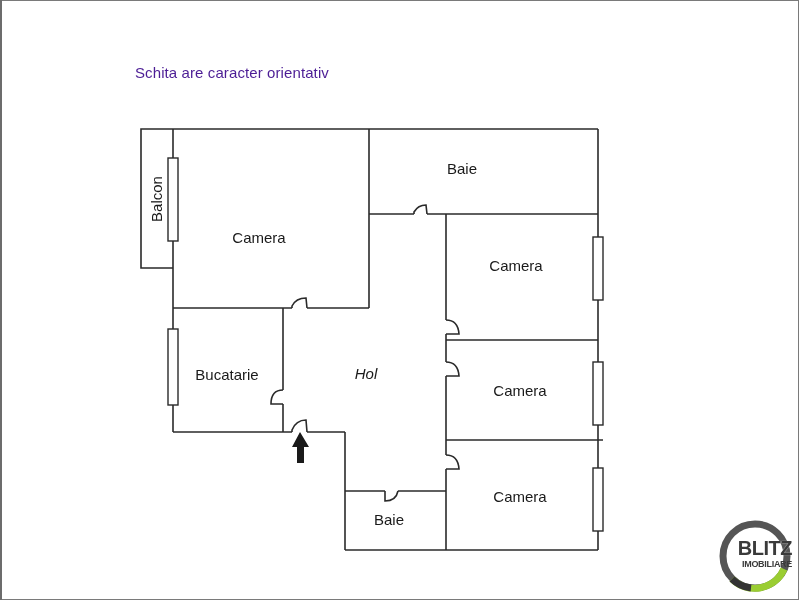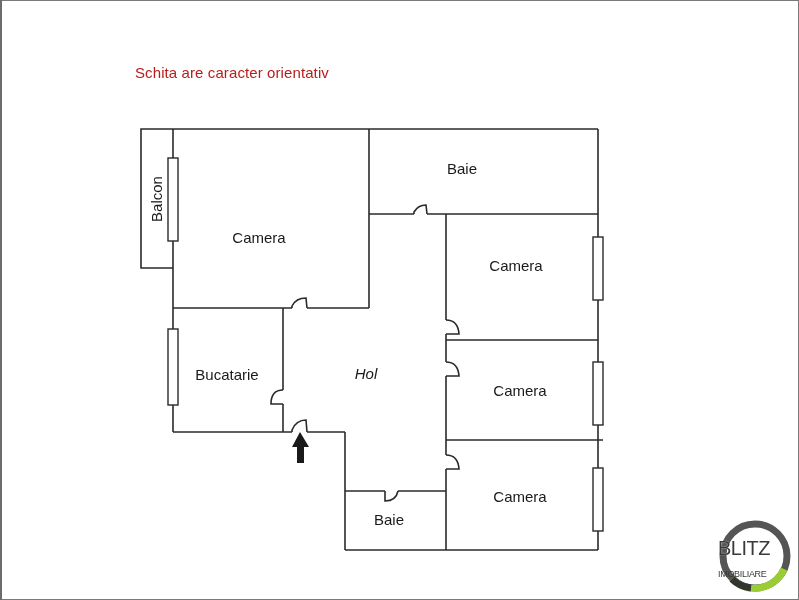--- a/index.html
+++ b/index.html
@@ -1,26 +1,26 @@
 <!DOCTYPE html>
 <html><head>
 <meta charset="utf-8">
 <style>
   html, body { margin: 0; padding: 0; background: #ffffff; }
   body { width: 799px; height: 600px; overflow: hidden; position: relative; font-family: "Liberation Sans", sans-serif; }
   .frame { position: absolute; left: 0; top: 0; width: 797px; height: 598px; border: 1px solid #7a7a7a; box-sizing: content-box; }
   .frame-left { position: absolute; left: 0; top: 0; width: 2px; height: 600px; background: #6c6c6c; }
-  .note { position: absolute; left: 135px; top: 64px; font-size: 15px; color: #b91c1c; letter-spacing: 0.1px; }
+  .note { position: absolute; left: 135px; top: 64px; font-size: 15px; color: #4c1d95; letter-spacing: 0.1px; }
   svg.plan { position: absolute; left: 0; top: 0; }
   .label { position: absolute; font-size: 15px; color: #1a1a1a; transform: translate(-50%, -50%); white-space: nowrap; }
   .label.vertical { transform: translate(-50%, -50%) rotate(-90deg); }
   .logo { position: absolute; left: 718px; top: 519px; width: 74px; height: 74px; }
-  .logo-text { position: absolute; left: 0; width: 74px; text-align: left; font-weight: normal; color: #3a3a3a; }
+  .logo-text { position: absolute; left: 0; width: 74px; text-align: right; font-weight: bold; color: #3a3a3a; }
   .logo-top { top: 18px; font-size: 20px; letter-spacing: -0.5px; text-shadow: 0 0 1px #fff; }
-  .logo-bottom { top: 50px; font-size: 9px; letter-spacing: -0.3px; }
+  .logo-bottom { top: 40px; font-size: 9px; letter-spacing: -0.3px; }
 </style>
 </head>
 <body>
 
 <div class="frame"></div>
 <div class="frame-left"></div>
 
 <div class="note">Schita are caracter orientativ</div>
 
 <svg class="plan" width="799" height="600" viewBox="0 0 799 600">

